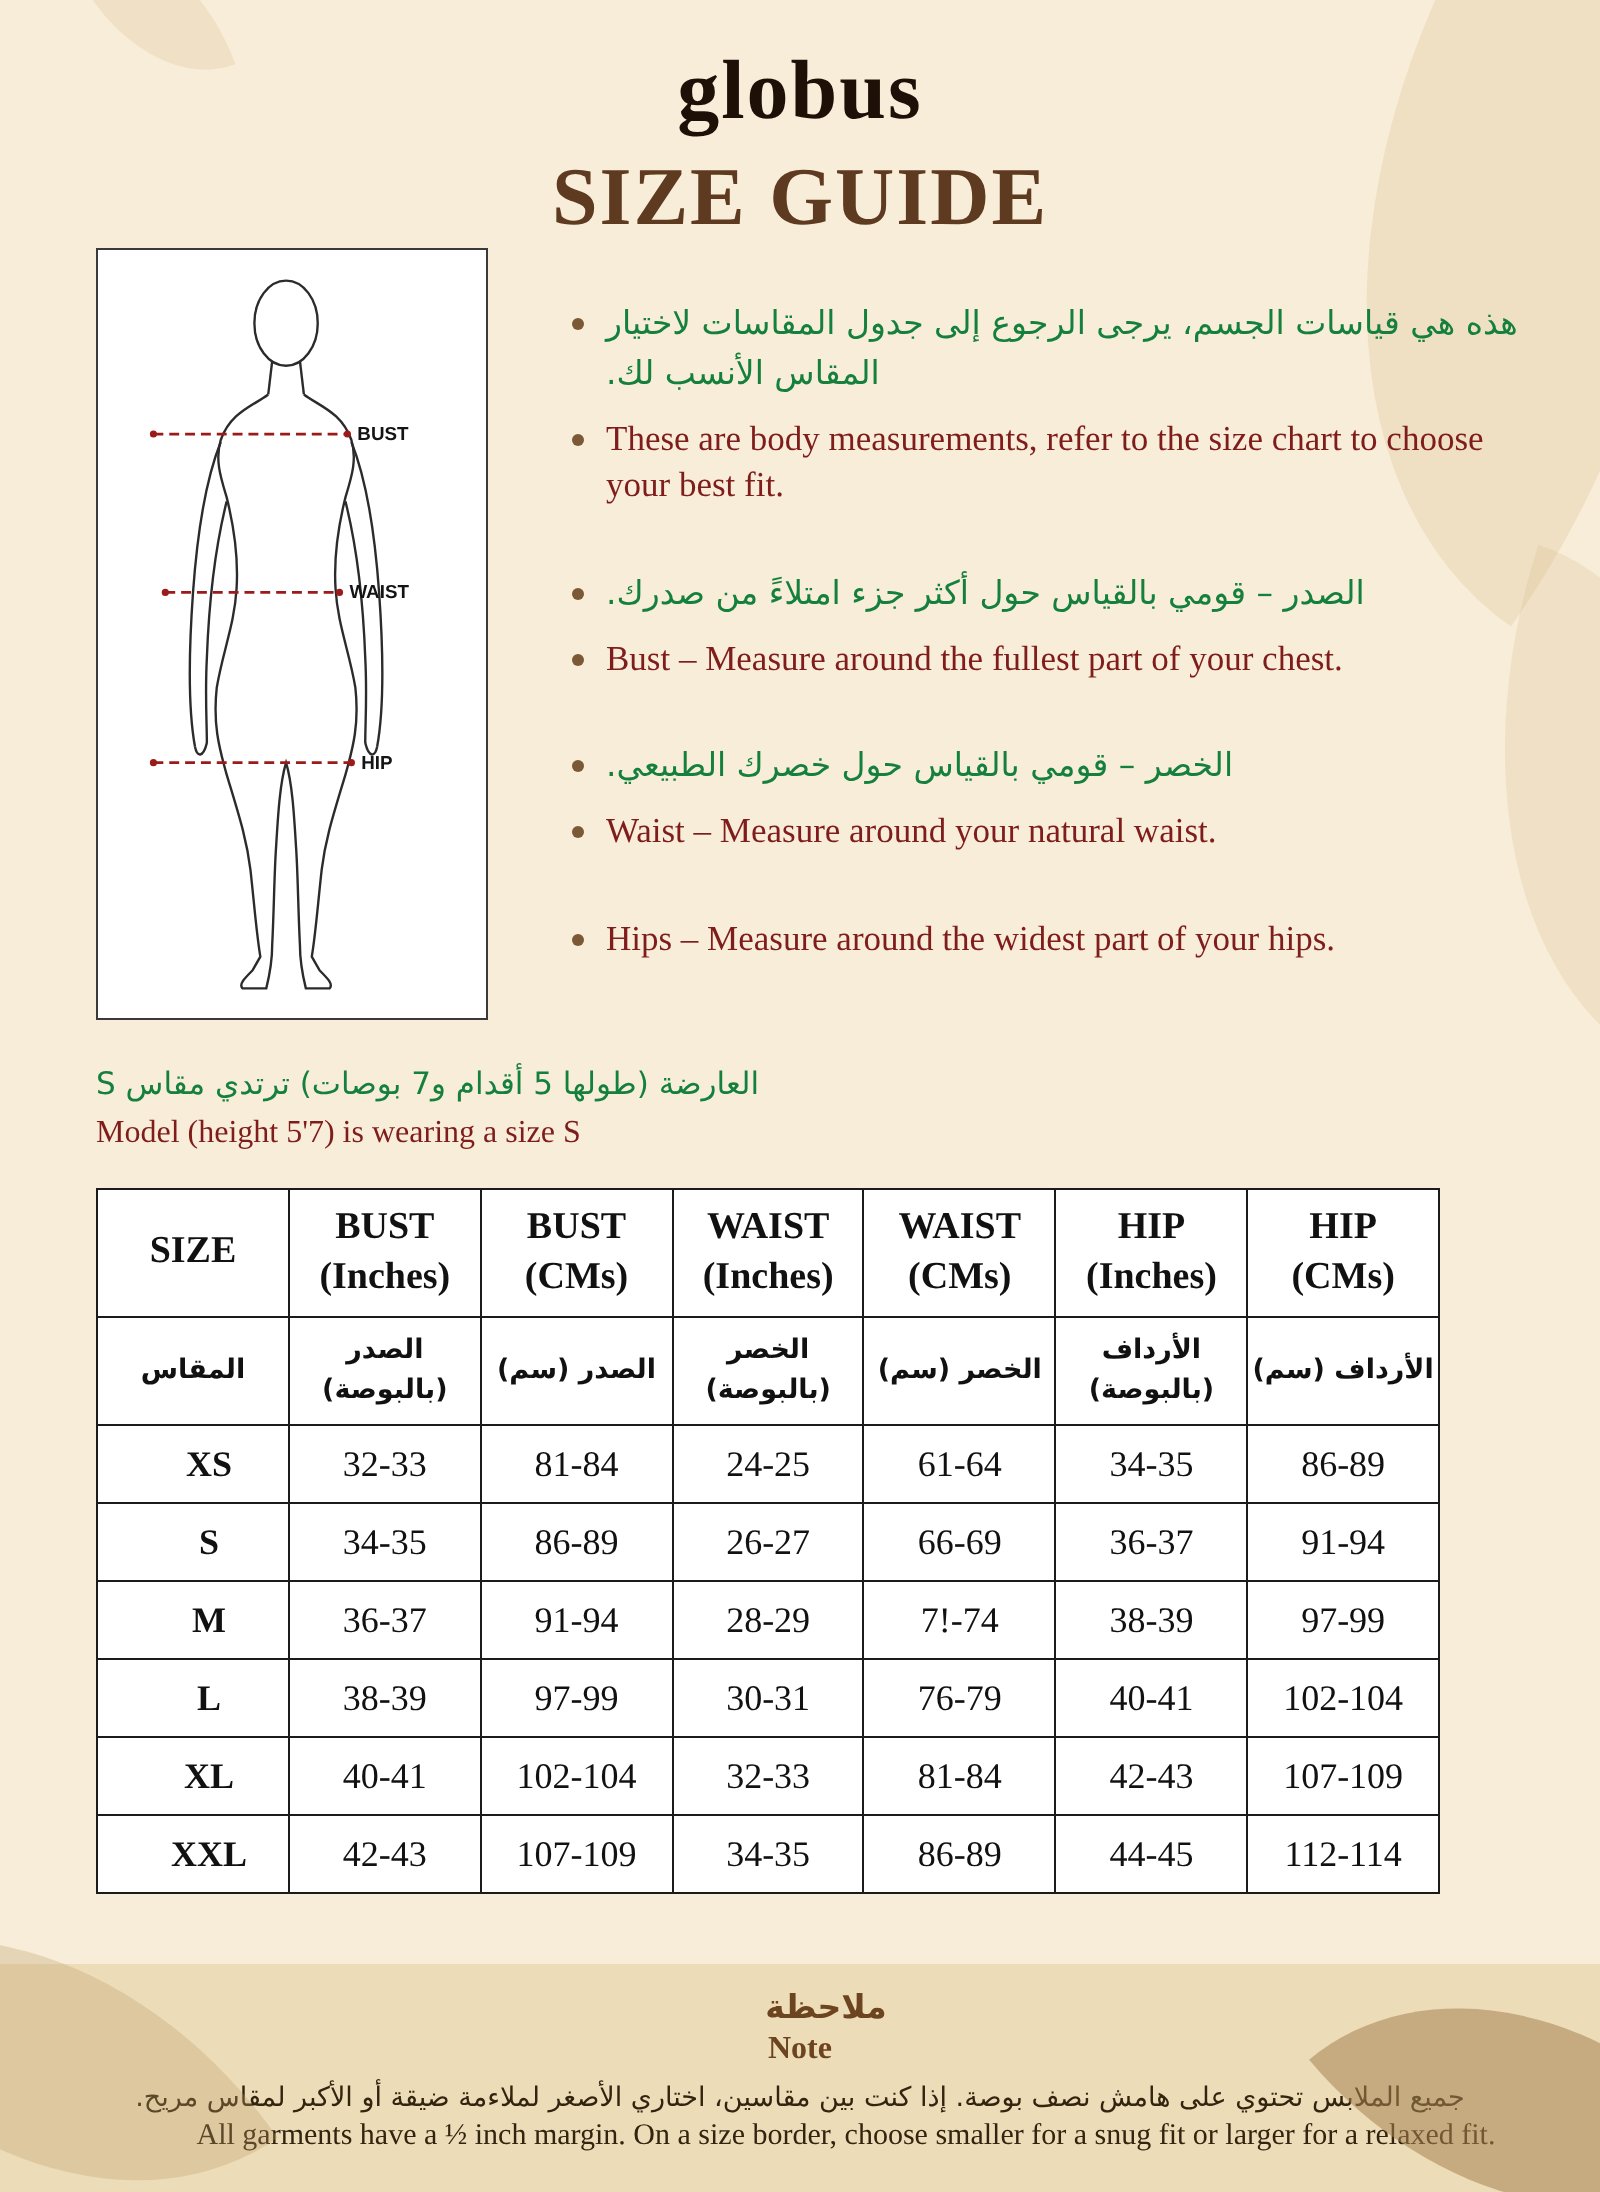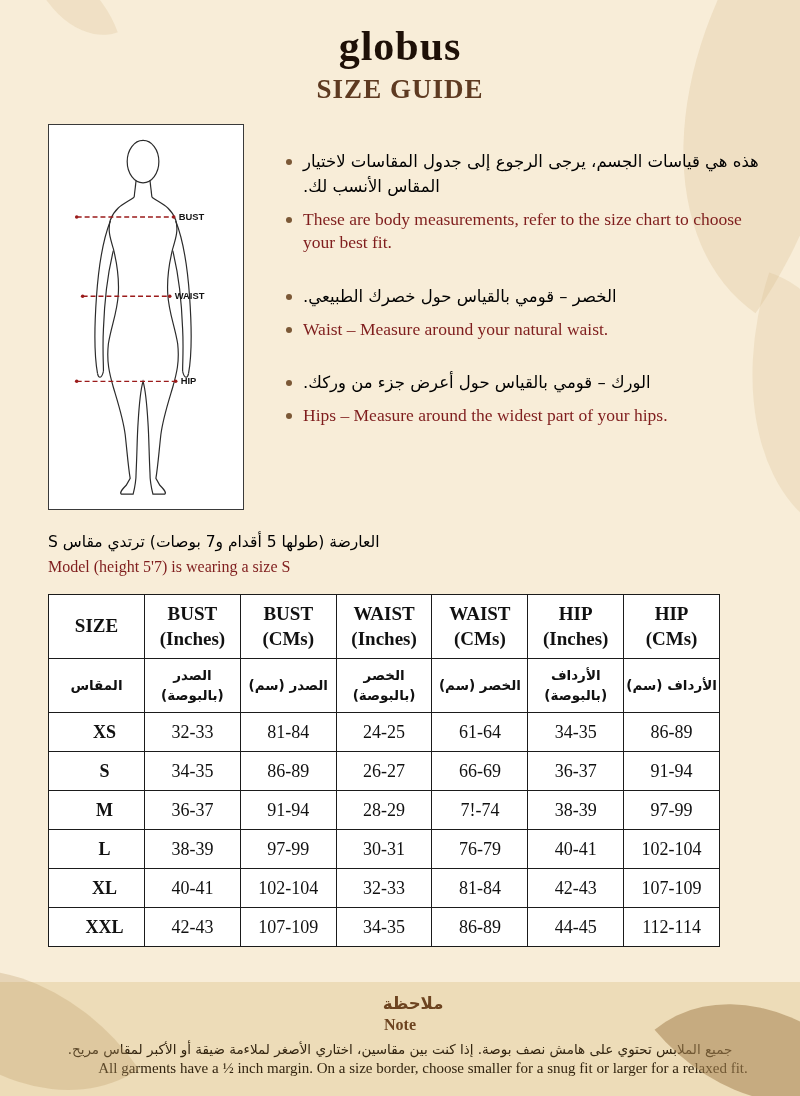--- a/index.html
+++ b/index.html
@@ -16,31 +16,31 @@
   .leaf-2 { top:290px; right:-80px; width:150px; height:230px; transform:rotate(18deg); background:rgba(216,188,139,0.25); }
   .leaf-3 { top:930px; left:-55px; width:150px; height:200px; transform:rotate(-35deg); background:rgba(190,156,104,0.30); }
   .leaf-4 { bottom:-45px; right:-30px; width:135px; height:175px; transform:rotate(140deg); background:rgba(166,132,82,0.55); }
   .leaf-5 { top:-40px; left:45px; width:60px; height:85px; transform:rotate(160deg); background:rgba(216,188,139,0.25); }
 
   .z { position:absolute; z-index:3; }
 
   .logo { top:22px; left:0; width:100%; text-align:center;
     font-size:42px; font-weight:bold; letter-spacing:1px; color:#1e1007; }
   .title { top:74px; left:0; width:100%; text-align:center;
-    font-size:27px; font-weight:bold; letter-spacing:1px; color:#5e3a21; }
+    font-size:41px; font-weight:bold; letter-spacing:1px; color:#5e3a21; }
 
   .diagram { left:48px; top:124px; width:196px; height:386px;
     background:#ffffff; border:1px solid #3a3a3a; }
 
   .instructions { left:286px; top:150px; width:476px; }
   .group { margin-bottom:30px; }
   .item { display:flex; align-items:flex-start; gap:11px; margin-bottom:8px; }
   .dot { flex:0 0 auto; width:6px; height:6px; border-radius:50%; background:#7b5836; margin-top:9px; }
   .txt-ar { font-family:"DejaVu Sans", sans-serif; font-size:16.5px; line-height:1.5;
-    direction:rtl; text-align:left; color:#000000; }
+    direction:rtl; text-align:left; color:#15803d; }
   .txt-en { font-size:17.5px; line-height:1.35; color:#7f1d1d; }
 
   .model-note { left:48px; top:531px; width:560px; }
   .model-note .txt-ar { font-size:15.5px; display:block; }
   .model-note .txt-en { font-size:16px; margin-top:2px; }
 
   table.size-chart { position:absolute; z-index:3; left:48px; top:594px; width:672px;
     border-collapse:collapse; background:#ffffff; table-layout:fixed; }
   .size-chart th, .size-chart td { border:1px solid #1b1b1b; text-align:center;
     vertical-align:middle; padding:0; color:#111111; }
@@ -113,37 +113,43 @@
       <div class="item">
         <span class="dot"></span>
         <div class="txt-ar" dir="rtl">هذه هي قياسات الجسم، يرجى الرجوع إلى جدول المقاسات لاختيار المقاس الأنسب لك.</div>
       </div>
       <div class="item">
         <span class="dot"></span>
         <div class="txt-en">These are body measurements, refer to the size chart to choose your best fit.</div>
       </div>
     </div>
 
+    <div class="group">
+      <div class="item">
+        <span class="dot"></span>
+        <div class="txt-ar" dir="rtl">الصدر – قومي بالقياس حول أكثر جزء امتلاءً من صدرك.</div>
+      </div>
+      <div class="item">
+        <span class="dot"></span>
+        <div class="txt-en">Bust – Measure around the fullest part of your chest.</div>
+      </div>
+    </div>
 
     <div class="group">
       <div class="item">
         <span class="dot"></span>
         <div class="txt-ar" dir="rtl">الخصر – قومي بالقياس حول خصرك الطبيعي.</div>
       </div>
       <div class="item">
         <span class="dot"></span>
         <div class="txt-en">Waist – Measure around your natural waist.</div>
       </div>
     </div>
 
     <div class="group">
-      <div class="item">
-        <span class="dot"></span>
-        <div class="txt-ar" dir="rtl">الورك – قومي بالقياس حول أعرض جزء من وركك.</div>
-      </div>
       <div class="item">
         <span class="dot"></span>
         <div class="txt-en">Hips – Measure around the widest part of your hips.</div>
       </div>
     </div>
 
   </div>
 
   <div class="z model-note">
     <span class="txt-ar" dir="rtl">العارضة (طولها 5 أقدام و7 بوصات) ترتدي مقاس S</span>

